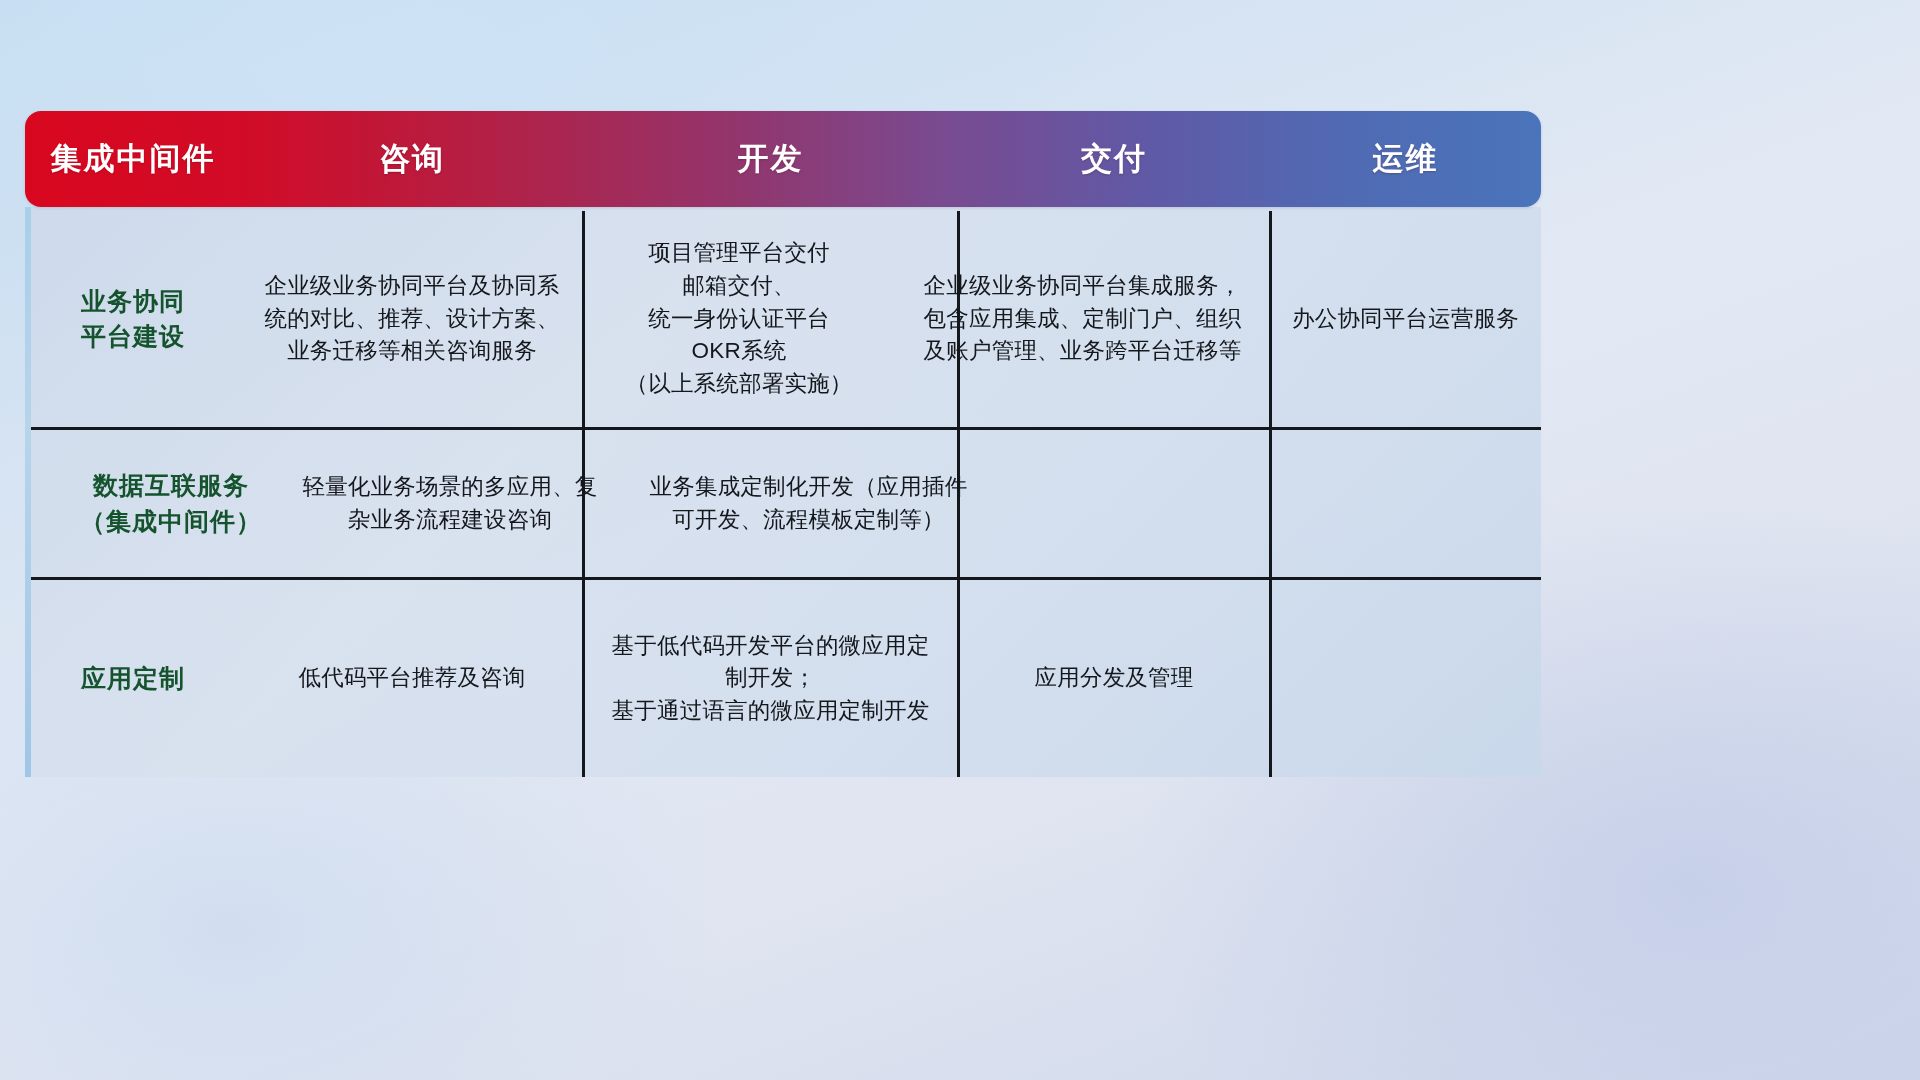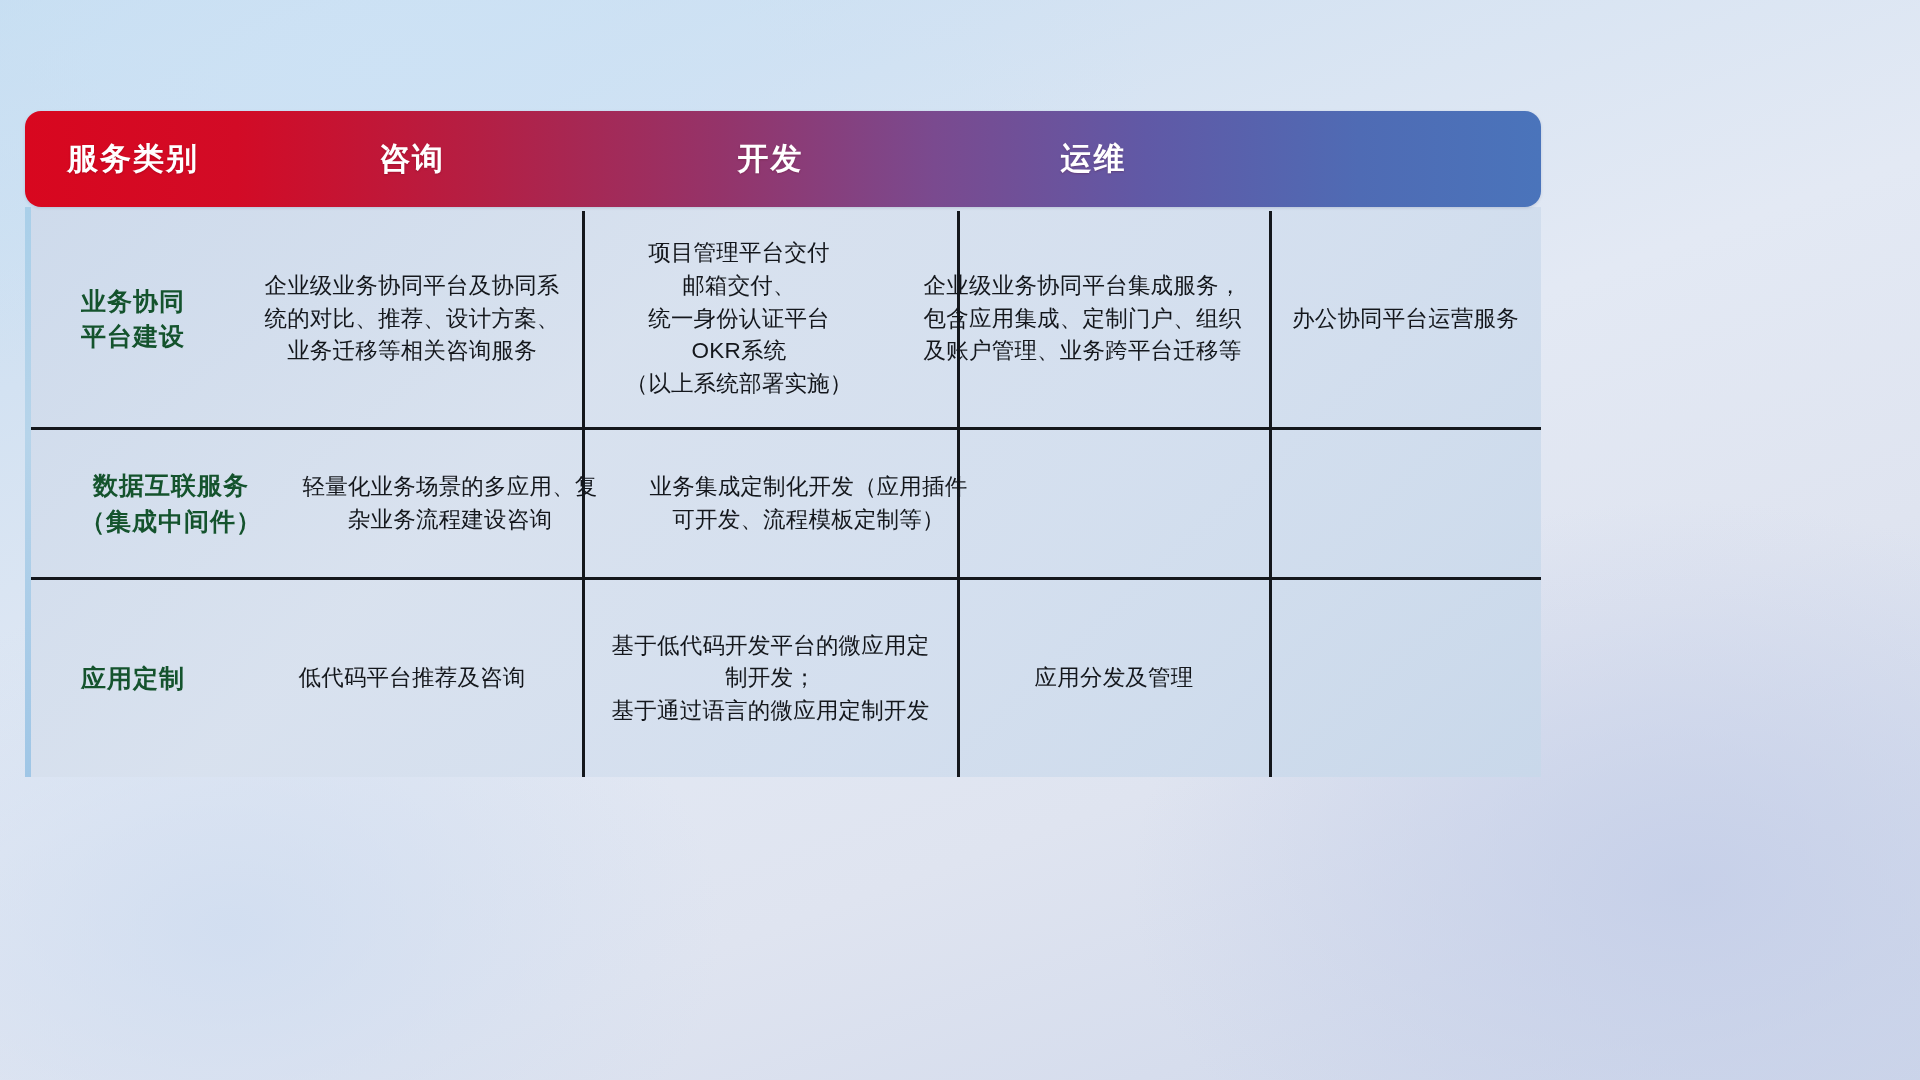--- a/index.html
+++ b/index.html
@@ -148,23 +148,24 @@
 <body>
 
 <div id="stage">
 
   <div id="service-table">
 
     <div class="table-body"></div>
     <div class="left-edge"></div>
 
     <div class="table-header">
-      <div class="hcell c0">服务类别</div>
+      <div class="hcell c0">集成中间件</div>
       <div class="hcell c1">咨询</div>
       <div class="hcell c2">开发</div>
+      <div class="hcell c3">交付</div>
       <div class="hcell c4">运维</div>
     </div>
 
     <div class="hline" style="left:6px; top:316px; width:1510px;"></div>
     <div class="hline" style="left:6px; top:466px; width:1510px;"></div>
 
     <div class="vline" style="left:557px; top:100px; height:566px;"></div>
     <div class="vline" style="left:932px; top:100px; height:566px;"></div>
     <div class="vline" style="left:1244px; top:100px; height:566px;"></div>
 

